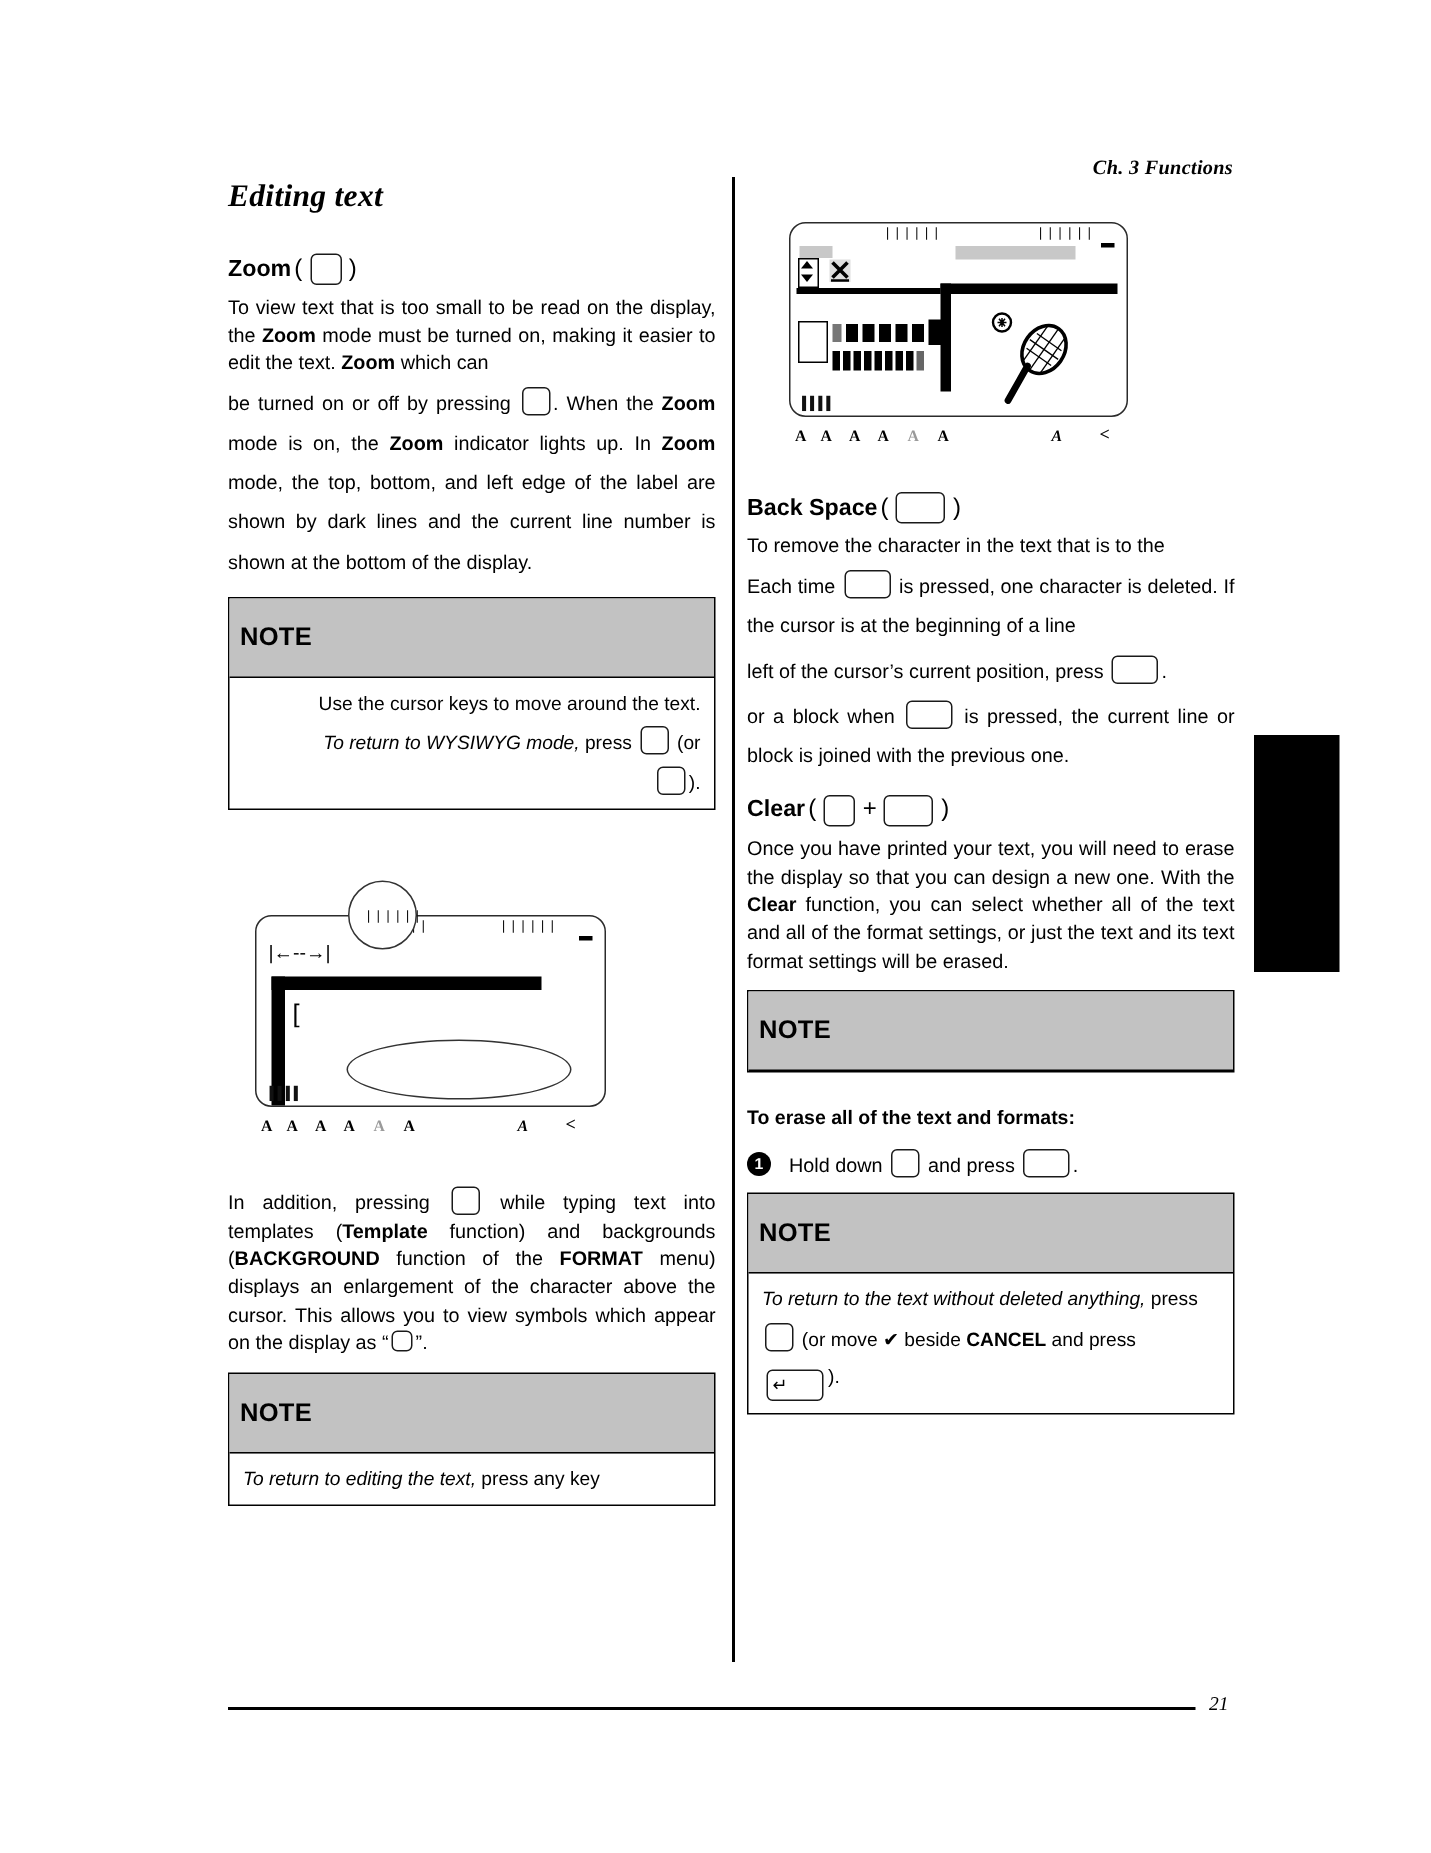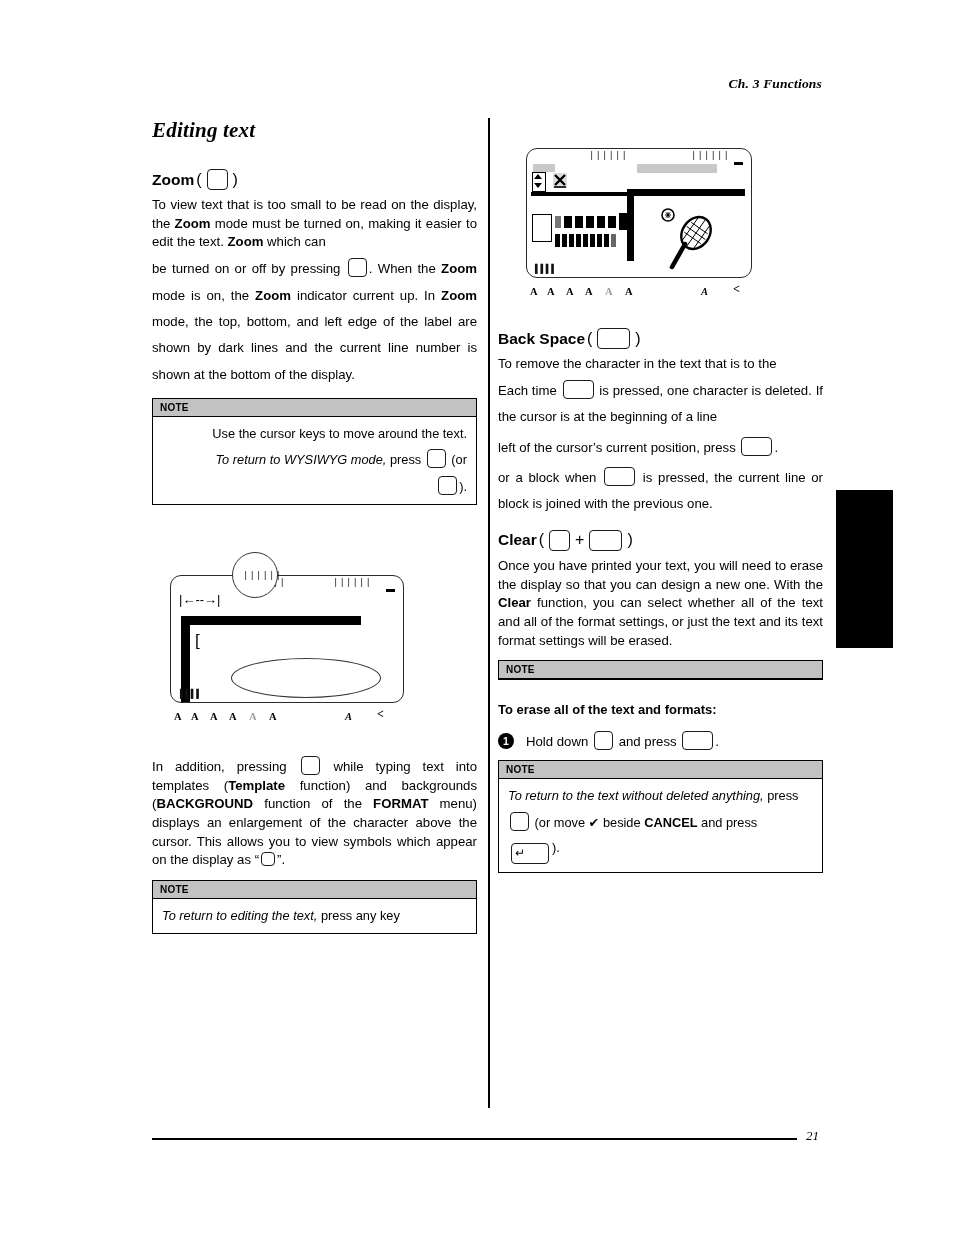--- a/index.html
+++ b/index.html
@@ -8,21 +8,21 @@
     background:#ffffff;
     font-family:"Liberation Sans", sans-serif;
     color:#000;
     position:relative;
     overflow:hidden;
   }
   .page { position:absolute; inset:0; }
 
   
   .runhead {
-    position:absolute; top:76px; right:132px;
+    position:absolute; top:104px; right:132px;
     font-family:"Liberation Serif", serif;
     font-style:italic; font-weight:bold;
     font-size:13.5px; letter-spacing:.2px;
   }
 
   
   .col-rule {
     position:absolute; left:488px; top:118px;
     width:2px; height:990px; background:#000;
   }
@@ -76,21 +76,21 @@
     padding-left:3px;
   }
   .key.small { width:14px; height:14px; vertical-align:-2px; margin:0 2px; }
   .key.hsq { width:19px; height:19px; vertical-align:-4px; margin:0 2px; }
   .key.hwide { width:31px; height:19px; vertical-align:-4px; margin:0 2px; }
 
   
   .note { border:1.6px solid #000; margin:10px 0 0 0; background:#fff; }
   .note-head {
     background:#c2c2c2; border-bottom:1.6px solid #000;
-    font-size:10px; font-weight:bold; padding:3px 7px;
+    font-size:17px; font-weight:bold; padding:16px 7px;
     letter-spacing:.2px;
   }
   .note-body { padding:7px 9px 8px 9px; font-size:12.8px; line-height:1.5; }
   .note-body p { margin:0 0 6px 0; }
   .note-body p:last-child { margin-bottom:0; }
   .note-body.pad-left p { padding-left:22px;text-align:right; }
   .note-body .just { text-align:justify; }
   i, .ital { font-style:italic; }
 
   
@@ -164,21 +164,21 @@
 
     <h2 class="sub">
       <span>Zoom</span>
       <span class="paren">(</span>
       <span class="key sq"></span>
       <span class="paren">)</span>
     </h2>
 
     <p class="body"><span>To view text that is too small to be read on the display, the </span><b>Zoom</b><span> mode must be turned on, making it easier to edit the text. </span><b>Zoom</b><span> which can</span></p>
 
-    <p class="body loose"><span>be turned on or off by pressing </span><span class="key hsq"></span><span>. When the </span><b>Zoom</b><span> mode is on, the </span><b>Zoom</b><span> indicator current up. In </span><b>Zoom</b><span> mode, the top, bottom, and left edge of the label are shown by dark lines and the current line number is shown at the bottom of the display.</span></p>
+    <p class="body loose"><span>be turned on or off by pressing </span><span class="key hsq"></span><span>. When the </span><b>Zoom</b><span> mode is on, the </span><b>Zoom</b><span> indicator lights up. In </span><b>Zoom</b><span> mode, the top, bottom, and left edge of the label are shown by dark lines and the current line number is shown at the bottom of the display.</span></p>
 
     <div class="note">
       <div class="note-head">NOTE</div>
       <div class="note-body pad-left">
         <p>Use the cursor keys to move around the text.</p>
         <p class="just"><i>To return to WYSIWYG mode,</i><span> press </span><span class="key hsq"></span> <span>(or</span></p>
         <p style="padding-left:0"><span class="key hsq"></span><span>).</span></p>
       </div>
     </div>
 

